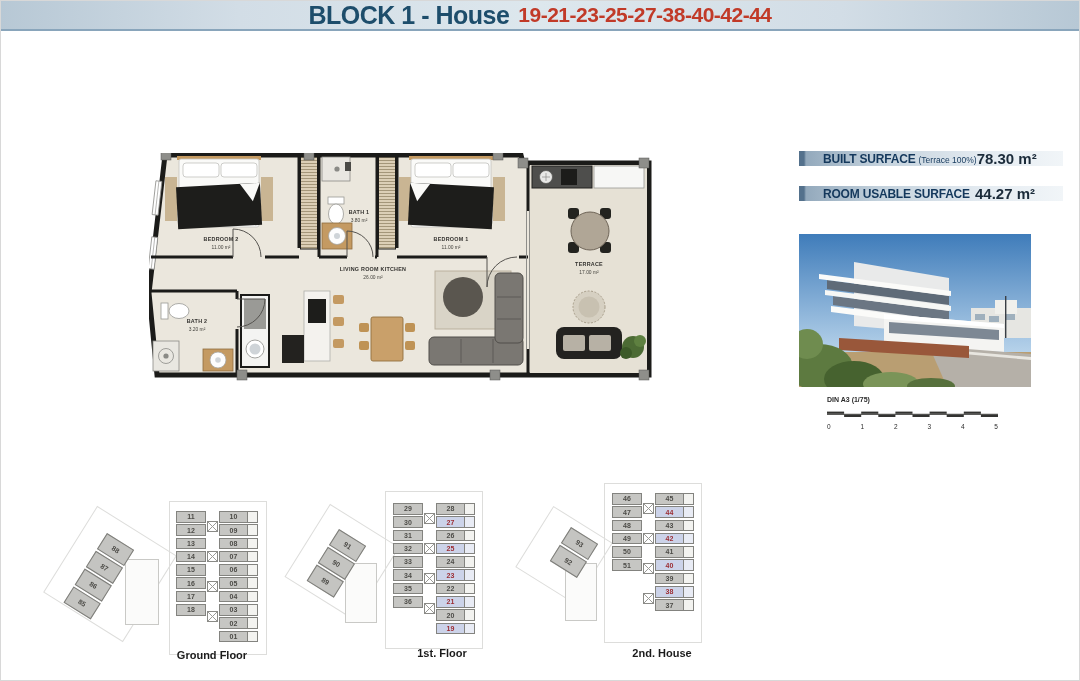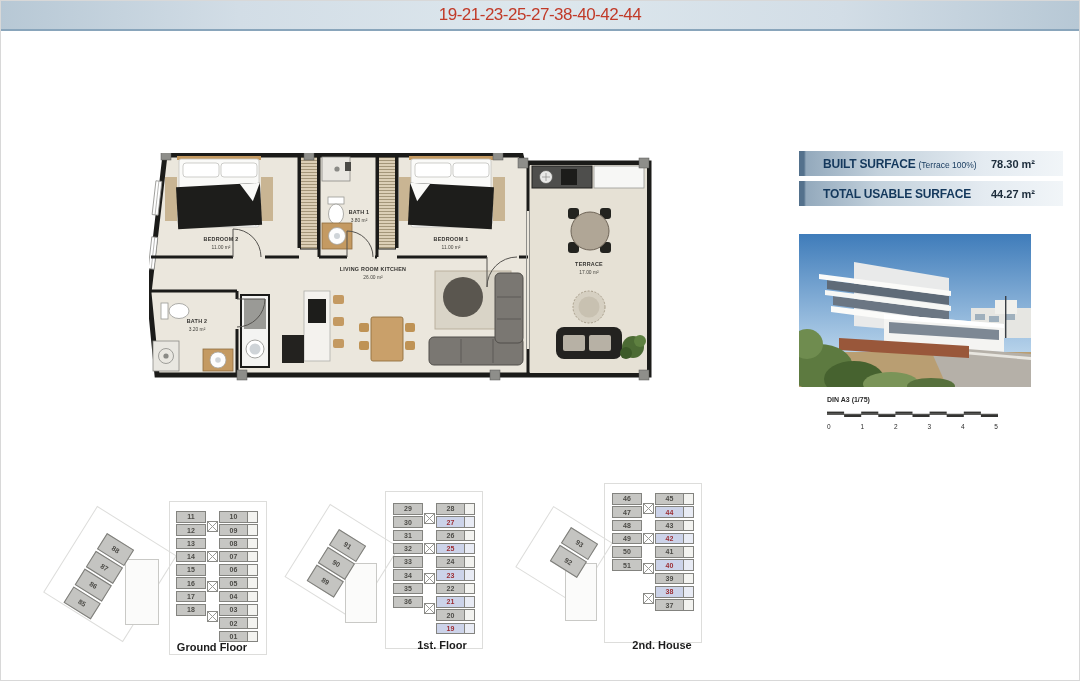--- a/index.html
+++ b/index.html
@@ -9,30 +9,30 @@
     border:1px solid #d8d8d8;box-sizing:border-box;
   }
   
   .header{
     position:absolute;top:0;left:0;right:0;height:28px;
     display:flex;align-items:center;justify-content:center;gap:9px;
     background:linear-gradient(90deg,#b7c8d5 0%,#d2dde6 22%,#dde7ed 50%,#d2dde6 78%,#b7c8d5 100%);
     border-bottom:2px solid #89a5bb;
   }
   .header .t1{color:#1d4d6b;font-weight:bold;font-size:25px;letter-spacing:-0.5px;}
-  .header .t2{color:#c13a28;font-weight:normal;font-size:17px;letter-spacing:-0.5px;}
+  .header .t2{color:#c13a28;font-weight:bold;font-size:21px;letter-spacing:-0.5px;}
   
   .surface-table{position:absolute;left:798px;top:150px;width:264px;}
   .srow{
-    display:flex;align-items:center;height:25px;margin-bottom:5px;
+    display:flex;align-items:center;height:15px;margin-bottom:20px;
     background:linear-gradient(90deg,#54718c 0px,#54718c 5px,#93a9bc 7px,#c3d1dc 30%,#e4ebf1 70%,#f1f5f8 100%);
   }
   .slabel{margin-left:24px;font-size:12px;font-weight:bold;color:#14385c;letter-spacing:-0.2px;white-space:nowrap;}
   .snote{font-size:8.5px;font-weight:normal;color:#14385c;margin-left:3px;margin-top:2px;white-space:nowrap;}
-  .sval{margin-left:auto;margin-right:28px;font-size:11px;font-weight:bold;color:#1b2b3a;white-space:nowrap;}
+  .sval{margin-left:auto;margin-right:28px;font-size:15px;font-weight:bold;color:#1b2b3a;white-space:nowrap;}
   
   .photo{position:absolute;left:798px;top:233px;width:232px;height:153px;}
   .scalebar{position:absolute;left:826px;top:395px;width:171px;}
   .sb-label{font-size:7px;font-weight:bold;color:#2a2a2a;margin-bottom:1px;}
   .sb-ticks{display:flex;justify-content:space-between;font-size:6.5px;color:#2a2a2a;margin-top:1px;}
   
   .main-plan{position:absolute;left:148px;top:152px;}
   .plan-label{font:600 5.4px "Liberation Sans",sans-serif;fill:#33322f;letter-spacing:.25px;}
   .plan-area{font:400 4.9px "Liberation Sans",sans-serif;fill:#45443f;}
   
@@ -57,39 +57,40 @@
   .cell.hl{background:#ccd3e9;}
   .cell.b.hl{background:linear-gradient(90deg,#ccd3e9 0px,#ccd3e9 27px,#83837f 27px,#83837f 28px,#e9ecf5 28px);}
   .unum{font-size:7px;font-weight:bold;color:#4c4b47;line-height:1;}
   .cell.hl .unum{color:#9c2d33;}
   .shaft{
     position:absolute;width:11px;height:11px;border:1px solid #8a8a86;box-sizing:border-box;
     background:
       linear-gradient(to top right,transparent 45%,#9a9a96 45%,#9a9a96 55%,transparent 55%),
       linear-gradient(to bottom right,transparent 45%,#9a9a96 45%,#9a9a96 55%,transparent 55%),#ffffff;
   }
-  .floor-label{position:absolute;bottom:8px;width:130px;text-align:center;font-size:11px;font-weight:bold;color:#1b1b1b;}
+  .floor-label{position:absolute;bottom:0;width:130px;text-align:center;font-size:11px;font-weight:bold;color:#1b1b1b;}
 </style>
 </head>
 <body>
 
 <div class="header">
+  <span class="t1">BLOCK 1 - House</span>
   <span class="t2">19-21-23-25-27-38-40-42-44</span>
 </div>
 
 <div class="surface-table">
 
     <div class="srow">
       <span class="slabel">BUILT SURFACE</span>
       <span class="snote">(Terrace 100%)</span>
       <span class="sval">78.30 m²</span>
     </div>
 
     <div class="srow">
-      <span class="slabel">TOTAL USABLE SURFACE</span>
+      <span class="slabel">ROOM USABLE SURFACE</span>
       <span class="snote"></span>
       <span class="sval">44.27 m²</span>
     </div>
   </div>
 
 <div class="main-plan">
 <svg width="507" height="243" viewBox="0 0 507 243">
   <defs>
     <pattern id="hatch" width="4" height="3" patternUnits="userSpaceOnUse">
       <rect width="4" height="3" fill="#dccfb6"></rect>

